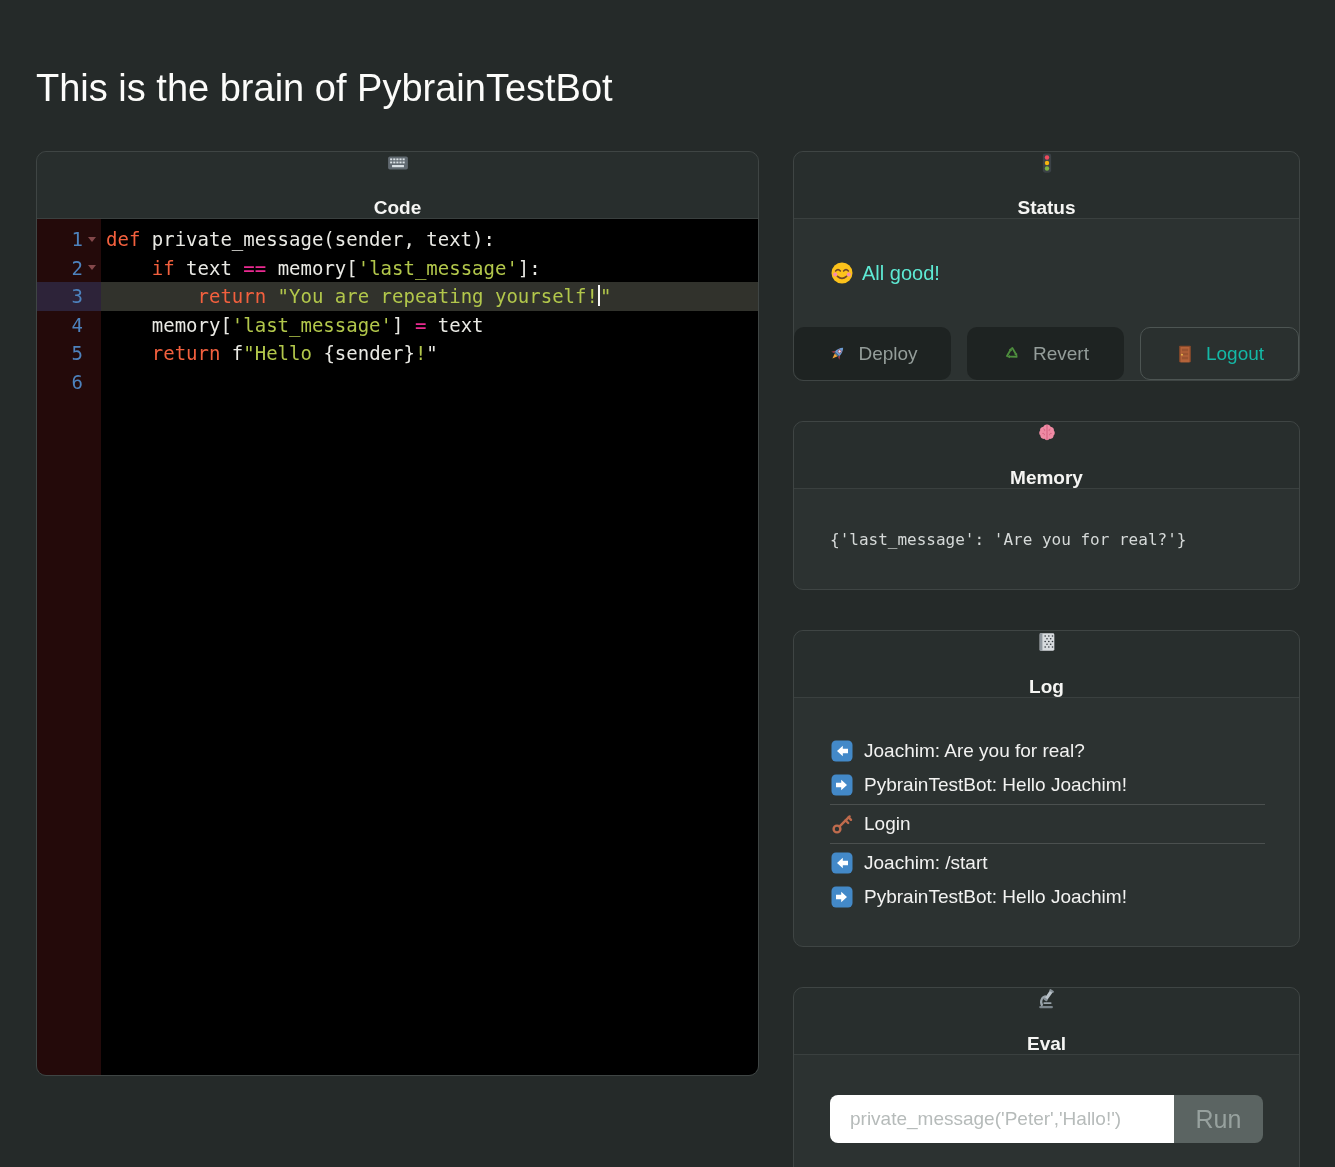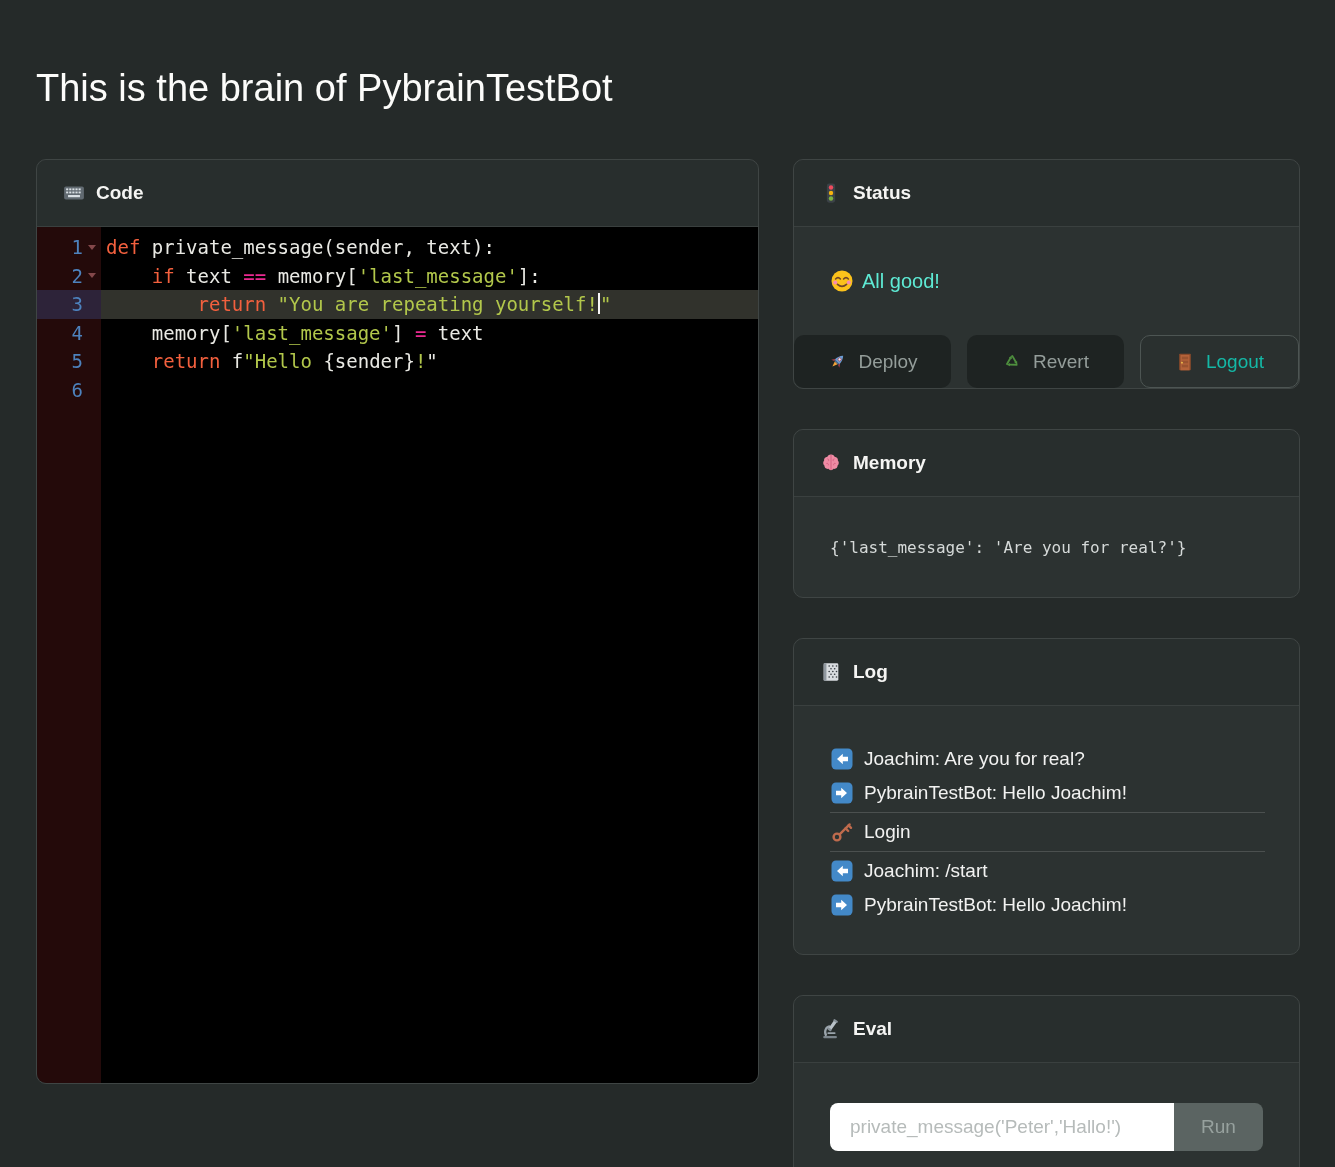--- a/index.html
+++ b/index.html
@@ -3,42 +3,43 @@
 <meta charset="utf-8">
 <style>
   * { box-sizing: border-box; margin: 0; padding: 0; }
   html, body { width: 1335px; height: 1167px; overflow: hidden; }
   body {
     background: #252a29;
     font-family: "Liberation Sans", sans-serif;
     color: #f2f2f0;
   }
   h1.page-title {
-    margin: 64px 0 8px 36px;
+    margin: 64px 0 0 36px;
     font-size: 38px;
     line-height: 49px;
     font-weight: 400;
     color: #fcfcfa;
   }
   .columns { display: flex; gap: 34px; padding: 38px 35px 0 36px; align-items: flex-start; }
   .col-left { width: 723px; flex: 0 0 723px; }
   .col-right { flex: 1; min-width: 0; }
 
   .panel {
     background: #2c3231;
     border: 1px solid #3f4544;
     border-radius: 10px;
     margin-bottom: 40px;
   }
   .panel-header {
-    display: flex; align-items: center; gap: 11px;
+    display: flex; align-items: center; gap: 23px;
     height: 67px; padding: 0 26px;
     background: #282e2d;
     border-bottom: 1px solid #3a403f;
     border-radius: 10px 10px 0 0;
+    flex-direction: column;
   }
   .panel-title { font-size: 19px; font-weight: 700; color: #f5f5f3; }
 
   .icon { display: inline-flex; flex: none; }
   .icon svg { display: block; width: 100%; height: 100%; }
   .ic-22 { width: 22px; height: 22px; }
   .ic-24 { width: 24px; height: 24px; }
   .ic-20 { width: 20px; height: 20px; }
 
   
@@ -109,21 +110,21 @@
     padding: 0 20px;
     font-family: "Liberation Sans", sans-serif;
     font-size: 19px; color: #3a3f3e;
   }
   .eval-input::placeholder { color: #b6bbba; opacity: 1; }
   .run-btn {
     flex: 0 0 89px; height: 48px;
     border: none; border-radius: 0 8px 8px 0;
     background: #5b6462; color: #97a19e;
     font-family: "Liberation Sans", sans-serif;
-    font-size: 19px;
+    font-size: 25px;
     cursor: pointer;
   }
 </style>
 </head>
 <body>
 
 <h1 class="page-title">This is the brain of PybrainTestBot</h1>
 
 <div class="columns">
 

